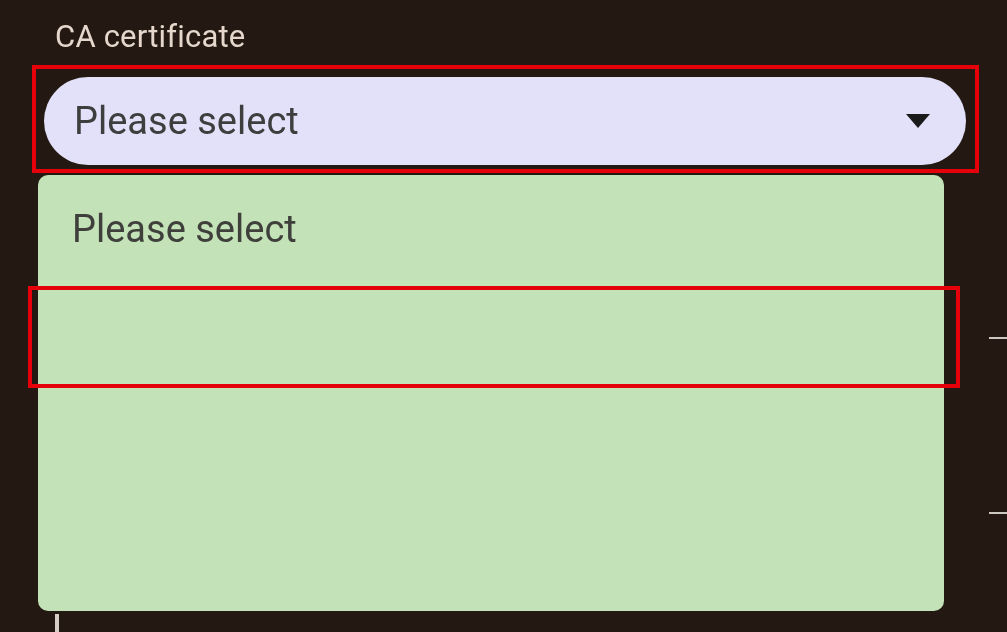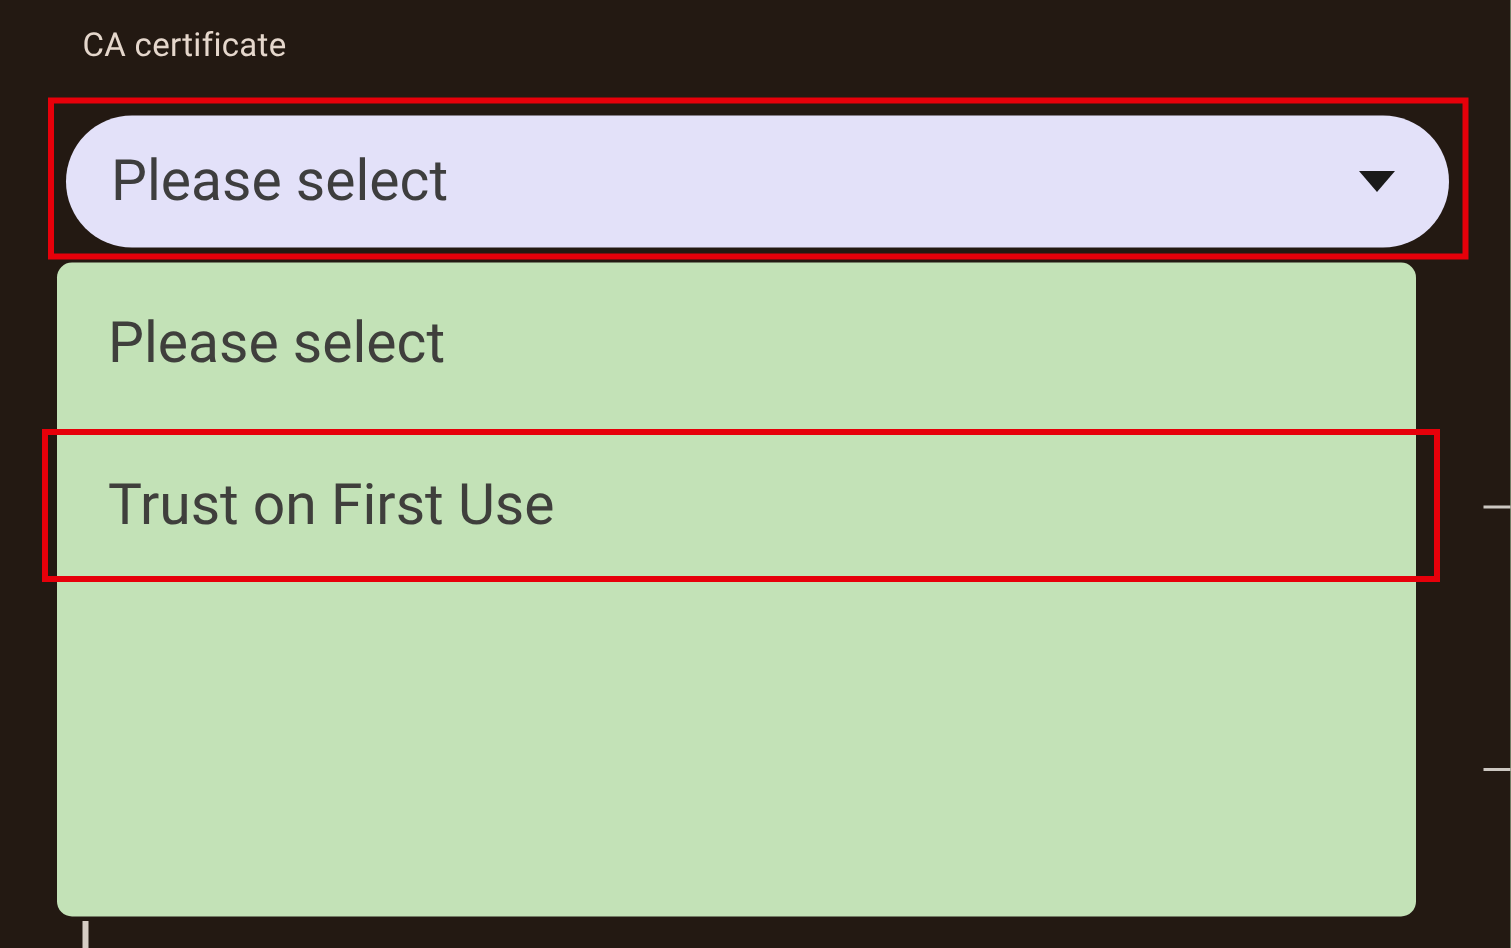--- a/index.html
+++ b/index.html
@@ -12,21 +12,21 @@
       height: 632px;
       background: #231912;
       font-family: Roboto, "Helvetica Neue", Arial, sans-serif;
       position: relative;
       overflow: hidden;
     }
     .field-label {
       position: absolute;
       left: 55px;
       top: 18px;
-      font-size: 22px;
+      font-size: 31px;
       color: #e5d7cc;
       letter-spacing: 0.2px;
     }
     .select-highlight {
       position: absolute;
       left: 32px;
       top: 65px;
       width: 947px;
       height: 108px;
       border: 4px solid #e6000a;
@@ -127,22 +127,19 @@
       </svg>
   </span>
 </div>
 
 <div class="select-highlight"></div>
 
 <div class="dropdown-panel">
   <div class="dropdown-item">
     <span>Please select</span>
   </div>
-  <div class="dropdown-item">
-    <span>Trust on First Use</span>
-  </div>
 </div>
 
 <div class="option-highlight"></div>
 
 <div class="line-r1"></div>
 <div class="line-r2"></div>
 <div class="caret"></div>
 
 </body></html>

